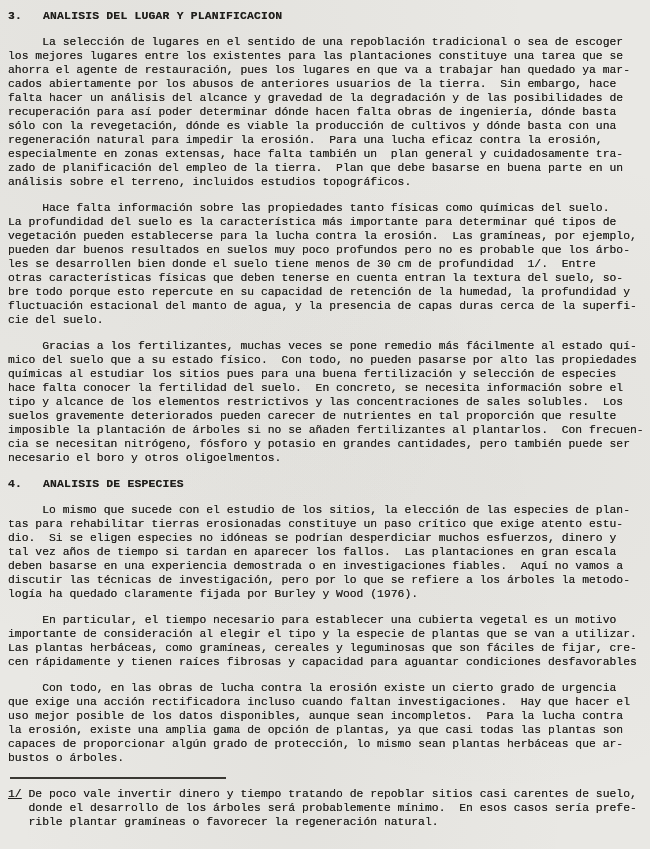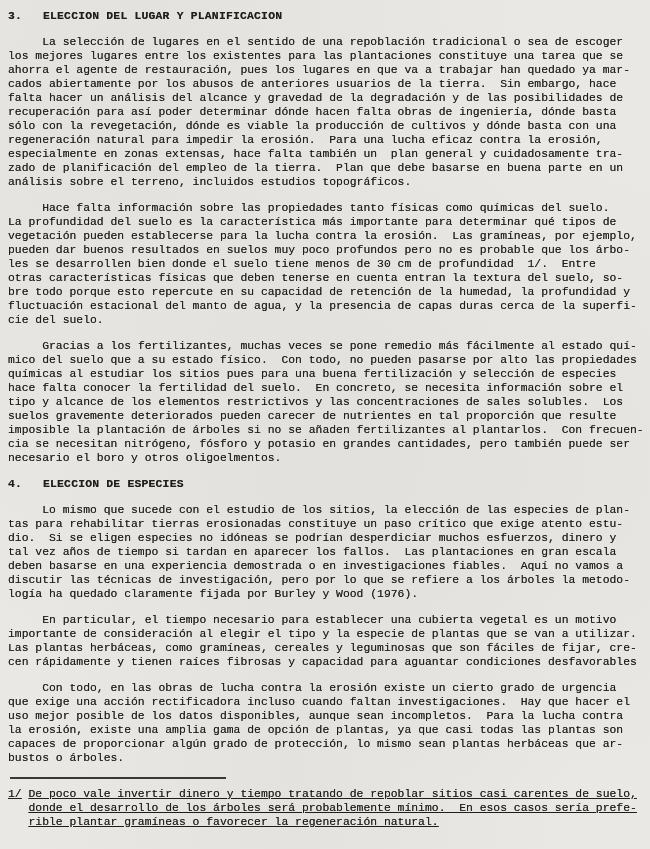--- a/index.html
+++ b/index.html
@@ -52,31 +52,30 @@
     display: flex;
     white-space: pre;
   }
   .fn-marker {
     flex: 0 0 auto;
     text-decoration: underline;
     margin-right: 1ch;
   }
   .fn-text {
     white-space: pre-wrap;
-    text-decoration: underline;
   }
 </style>
 </head>
 <body>
 
 <div class="page">
 
   <div class="heading">
     <span class="sec-num">3.</span>
-    <span class="sec-title">ELECCION DEL LUGAR Y PLANIFICACION</span>
+    <span class="sec-title">ANALISIS DEL LUGAR Y PLANIFICACION</span>
   </div>
 
   <div class="para">     La selección de lugares en el sentido de una repoblación tradicional o sea de escoger
 los mejores lugares entre los existentes para las plantaciones constituye una tarea que se
 ahorra el agente de restauración, pues los lugares en que va a trabajar han quedado ya mar-
 cados abiertamente por los abusos de anteriores usuarios de la tierra.  Sin embargo, hace
 falta hacer un análisis del alcance y gravedad de la degradación y de las posibilidades de
 recuperación para así poder determinar dónde hacen falta obras de ingeniería, dónde basta
 sólo con la revegetación, dónde es viable la producción de cultivos y dónde basta con una
 regeneración natural para impedir la erosión.  Para una lucha eficaz contra la erosión,
@@ -99,21 +98,21 @@
 químicas al estudiar los sitios pues para una buena fertilización y selección de especies
 hace falta conocer la fertilidad del suelo.  En concreto, se necesita información sobre el
 tipo y alcance de los elementos restrictivos y las concentraciones de sales solubles.  Los
 suelos gravemente deteriorados pueden carecer de nutrientes en tal proporción que resulte
 imposible la plantación de árboles si no se añaden fertilizantes al plantarlos.  Con frecuen-
 cia se necesitan nitrógeno, fósforo y potasio en grandes cantidades, pero también puede ser
 necesario el boro y otros oligoelmentos.</div>
 
   <div class="heading">
     <span class="sec-num">4.</span>
-    <span class="sec-title">ELECCION DE ESPECIES</span>
+    <span class="sec-title">ANALISIS DE ESPECIES</span>
   </div>
 
   <div class="para">     Lo mismo que sucede con el estudio de los sitios, la elección de las especies de plan-
 tas para rehabilitar tierras erosionadas constituye un paso crítico que exige atento estu-
 dio.  Si se eligen especies no idóneas se podrían desperdiciar muchos esfuerzos, dinero y
 tal vez años de tiempo si tardan en aparecer los fallos.  Las plantaciones en gran escala
 deben basarse en una experiencia demostrada o en investigaciones fiables.  Aquí no vamos a
 discutir las técnicas de investigación, pero por lo que se refiere a los árboles la metodo-
 logía ha quedado claramente fijada por Burley y Wood (1976).</div>
 

